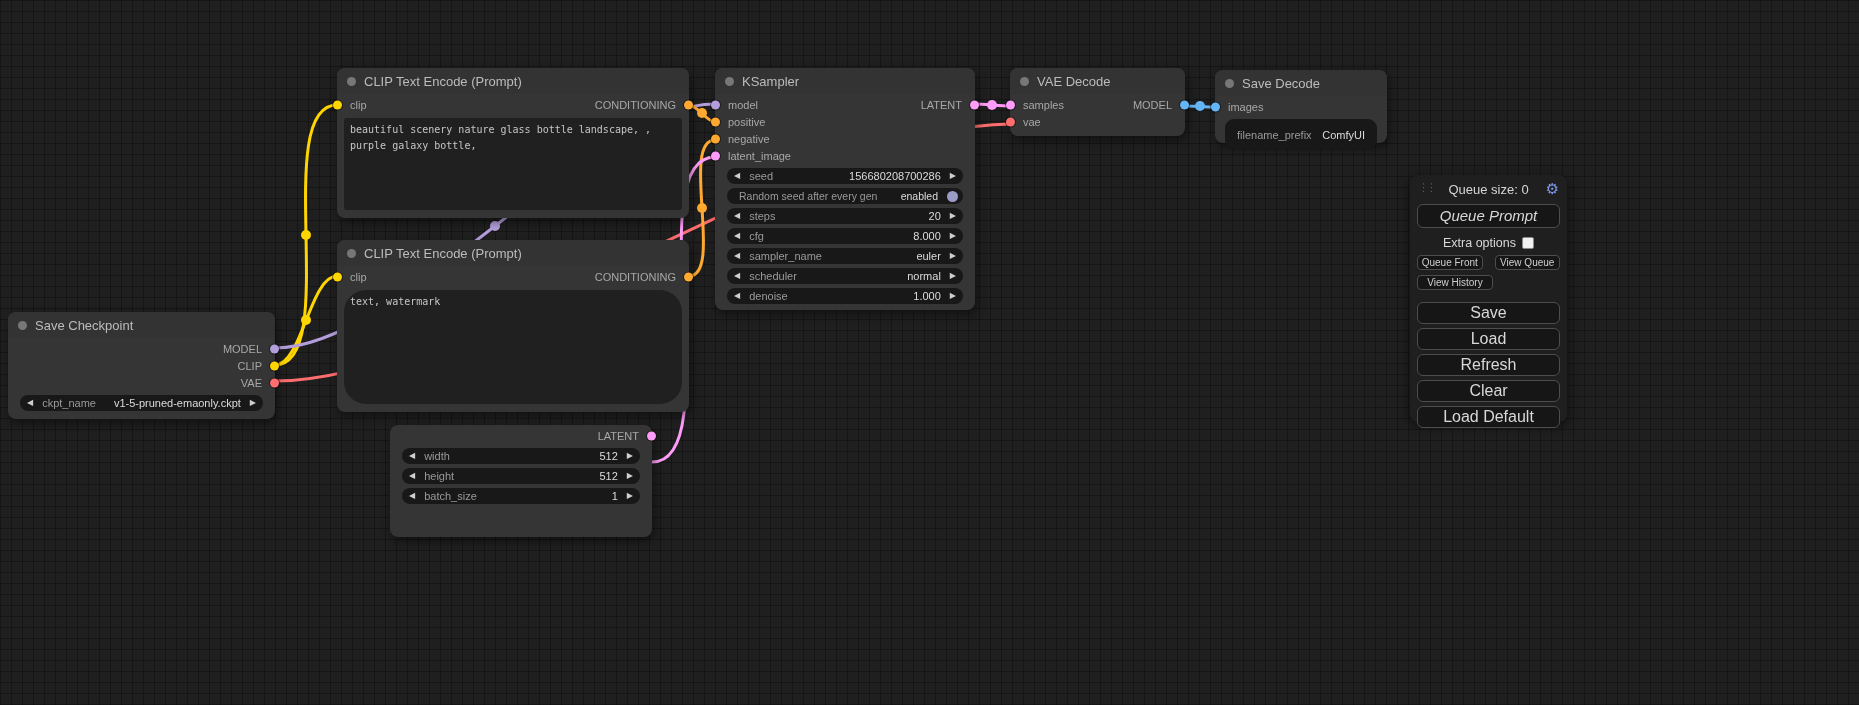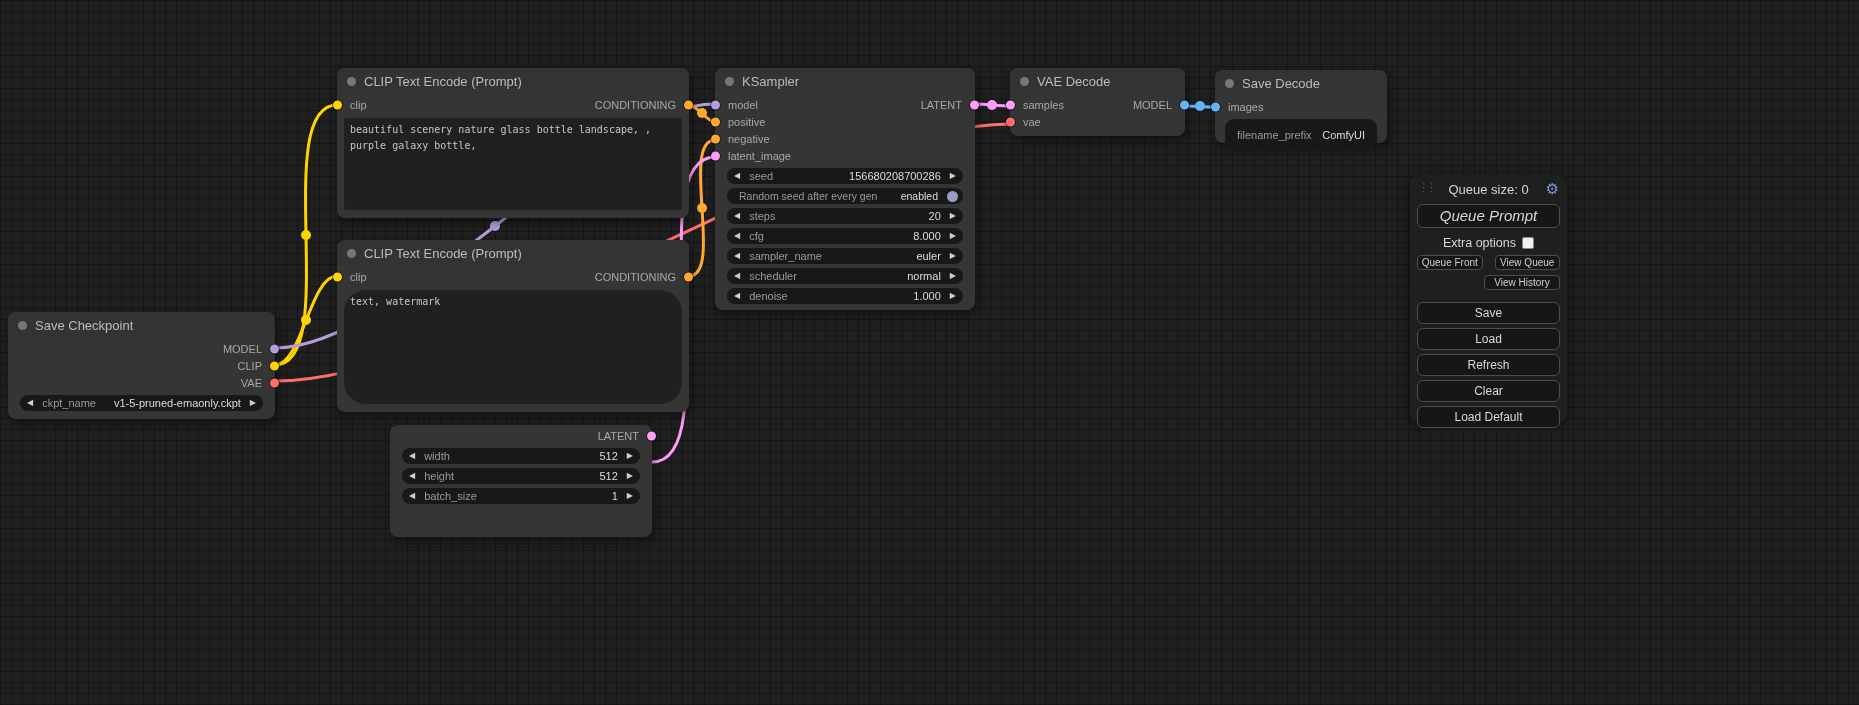--- a/index.html
+++ b/index.html
@@ -63,28 +63,28 @@
     position:absolute; left:1410px; top:175px; width:157px; height:247px; z-index:3;
     box-sizing:border-box; padding:4px 7px 0;
     background:#1f1f1f; border-radius:8px; box-shadow:0 3px 12px rgba(0,0,0,0.6);
   }
   .qp-header { position:relative; height:20px; display:flex; align-items:center; justify-content:center; color:#d6d6d6; font-size:13px; }
   .drag-handle { position:absolute; left:1px; top:2px; color:#5a5a5a; font-size:11px; letter-spacing:-3px; cursor:grab; }
   .gear { position:absolute; right:1px; top:1px; font-size:15px; cursor:pointer; }
   .btn {
     display:block; width:100%; box-sizing:border-box; margin:4px 0 0;
     background:#161616; border:1px solid #4d4d4d; border-radius:6px;
-    color:#d8d8d8; font-size:12px; line-height:18px; padding:1px 0; text-align:center;
+    color:#d8d8d8; font-size:16px; line-height:18px; padding:1px 0; text-align:center;
     font-family:inherit; cursor:pointer;
   }
   .btn.queue-prompt { margin-top:5px; font-size:15px; padding:2px 0;font-style:italic; }
   .extra-row { display:flex; align-items:center; justify-content:center; gap:6px; margin-top:8px; color:#d8d8d8; font-size:12.5px; }
   .checkbox { width:12px; height:12px; background:#f2f2f2; border:1px solid #8a8a8a; border-radius:2px; box-sizing:border-box; cursor:pointer; }
   .small-row { display:flex; gap:12px; margin-top:5px; }
-  .small-row.center { justify-content:flex-end; }
+  .small-row.center { justify-content:flex-start; }
   .btn.small { margin:0; flex:1; font-size:10px; line-height:11px; padding:1px 2px; border-radius:4px; color:#cfcfcf; }
   .btn.small.history { flex:none; width:76px; }
   .btn.gap-above { margin-top:12px; }
 </style>
 </head>
 <body>
 
 <div class="canvas">
 
   <svg class="wires" width="1859" height="705">

